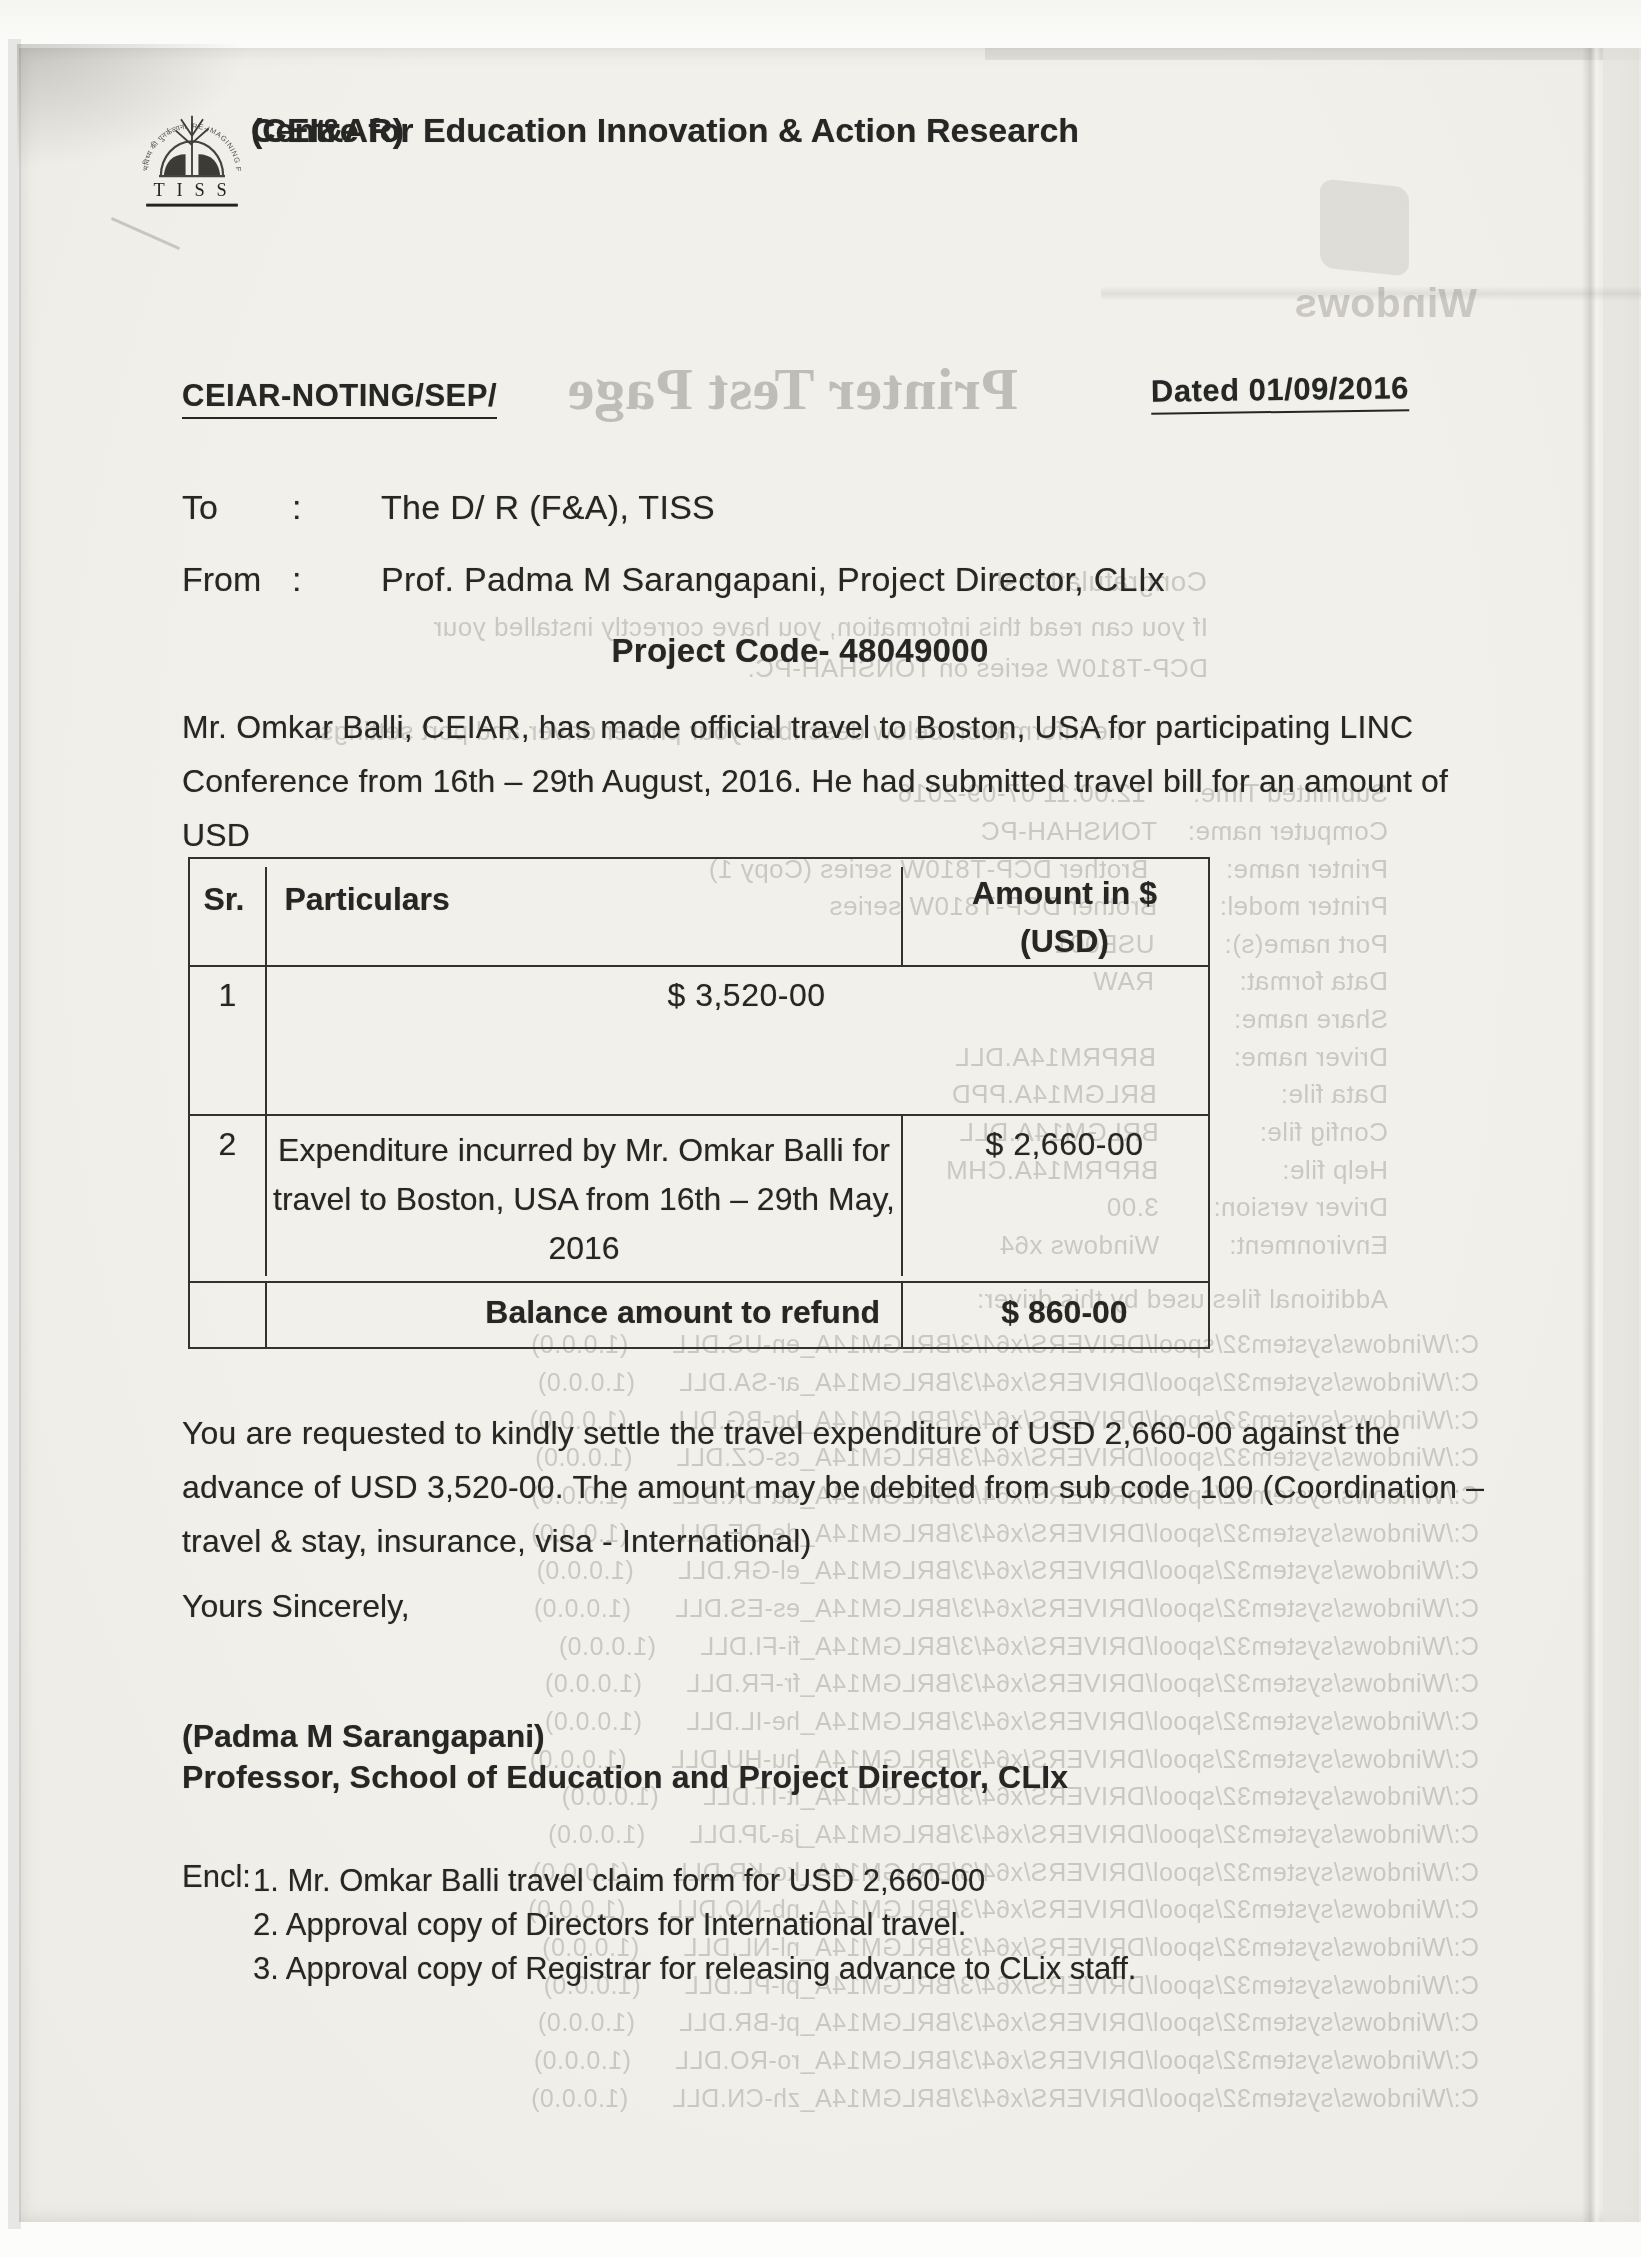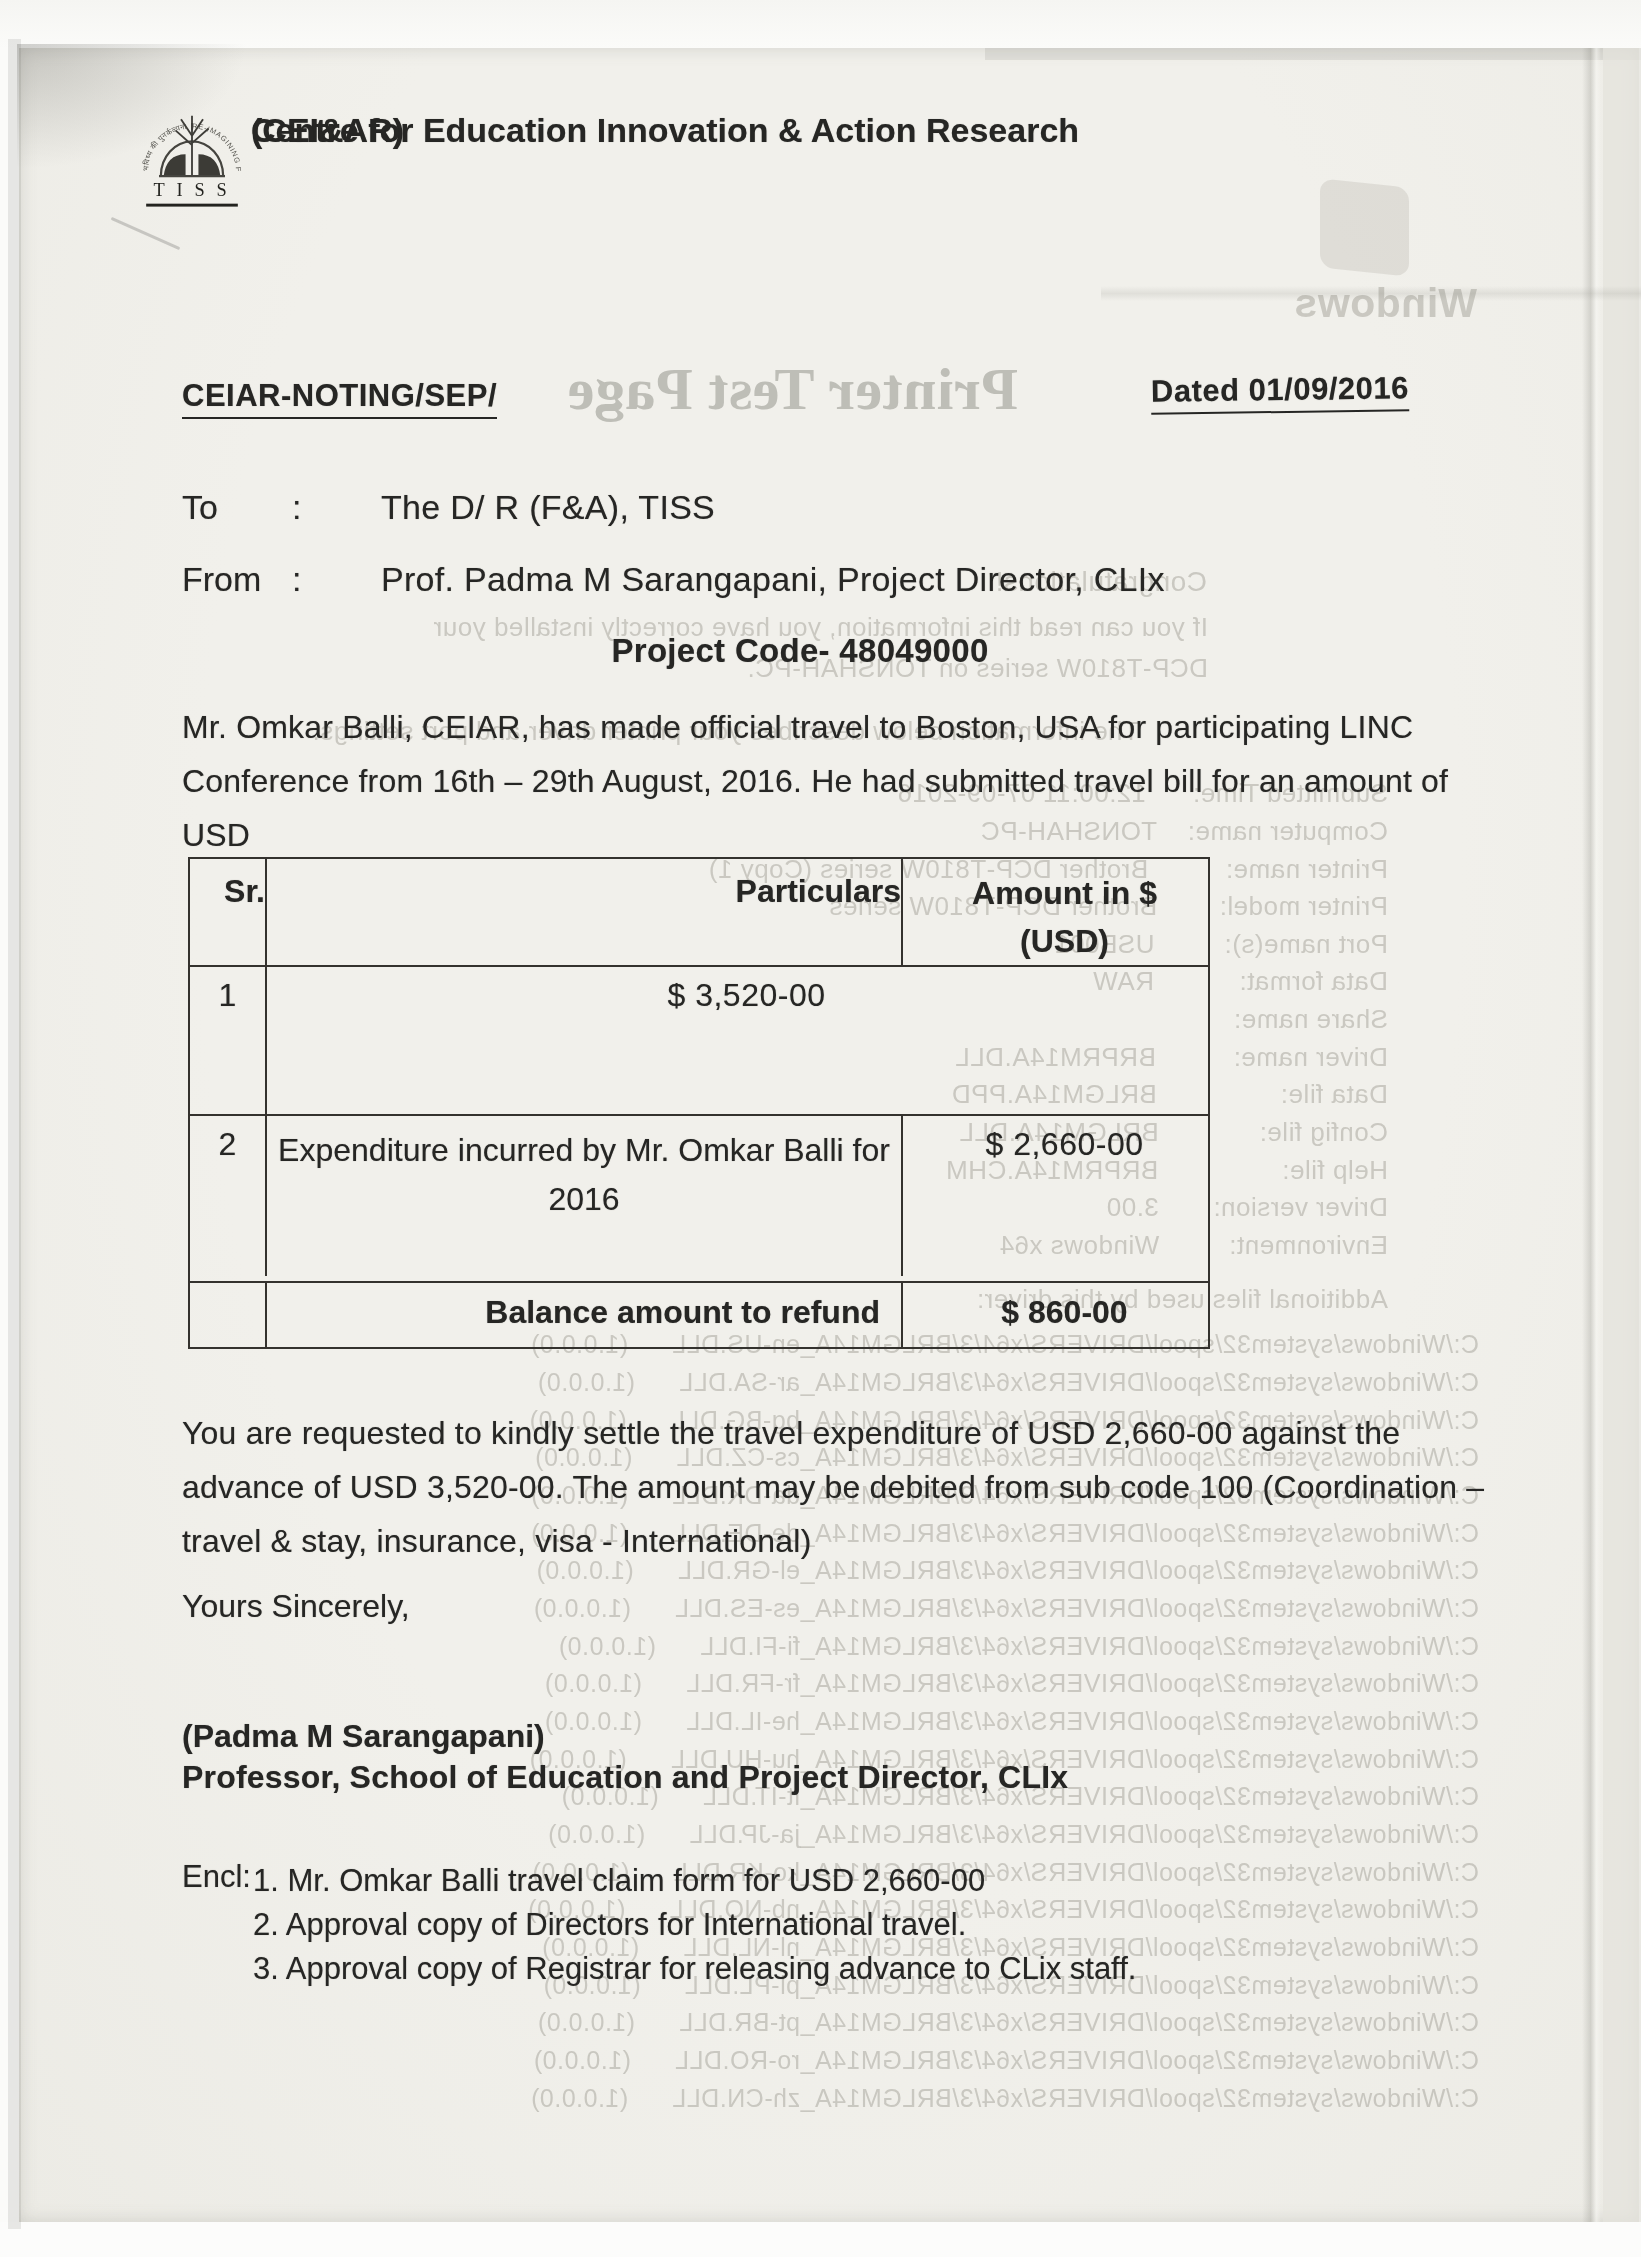--- a/index.html
+++ b/index.html
@@ -44,21 +44,21 @@
   .para div{position:static;}
   
   .xtable{left:188px;top:857px;width:1018px;border:2.9px solid #34322e;font-size:32px;}
   .tr{position:static;display:flex;}
   .tr + .tr{border-top:2.4px solid #34322e;}
   .td{position:static;box-sizing:border-box;}
   .td-sr{width:77px;border-right:2.4px solid #34322e;text-align:center;}
   .td-part{width:636px;border-right:2.4px solid #34322e;}
   .td-amt{flex:1;text-align:center;margin-left:18px;}
   .hdr{height:106px;}
-  .hdr .td-sr,.hdr .td-part{font-weight:bold;text-align:right;padding:13.5px 0 0 17.4px;}
+  .hdr .td-sr,.hdr .td-part{font-weight:bold;text-align:left;padding:13.5px 0 0 17.4px;margin-top:8px;}
   .hdr .td-sr{padding-left:13.5px;}
   .hdr .td-amt{font-weight:bold;padding-top:9.7px;line-height:48px;}
   .row1{height:147px;}
   .row2{height:160px;}
   .brow{height:64px;border-top:2.4px solid #34322e;margin-top:4.8px;}
   .cell-lines{padding-top:9.7px;text-align:center;line-height:49px;}
   .num{padding-top:9.7px;}
   .amtv{padding-top:9.7px;letter-spacing:0.5px;}
   .bal-label{font-weight:bold;text-align:right;padding:11.6px 21px 0 0;}
   .bal-amt{font-weight:bold;padding-top:11.6px;}
@@ -190,20 +190,21 @@
 
       <div class="tr row1">
         <div class="td td-sr num">1</div>
         <div class="td td-amt amtv">$ 3,520-00</div>
       </div>
 
       <div class="tr row2">
         <div class="td td-sr num">2</div>
         <div class="td td-part cell-lines">
           <div style="position:static;">Expenditure incurred by Mr. Omkar Balli for</div>
+          <div style="position:static;">travel to Boston, USA from 16th – 29th May,</div>
           <div style="position:static;">2016</div>
         </div>
         <div class="td td-amt amtv">$ 2,660-00</div>
       </div>
 
       <div class="tr brow">
         <div class="td td-sr"></div>
         <div class="td td-part bal-label">Balance amount to refund</div>
         <div class="td td-amt bal-amt">$ 860-00</div>
       </div>

